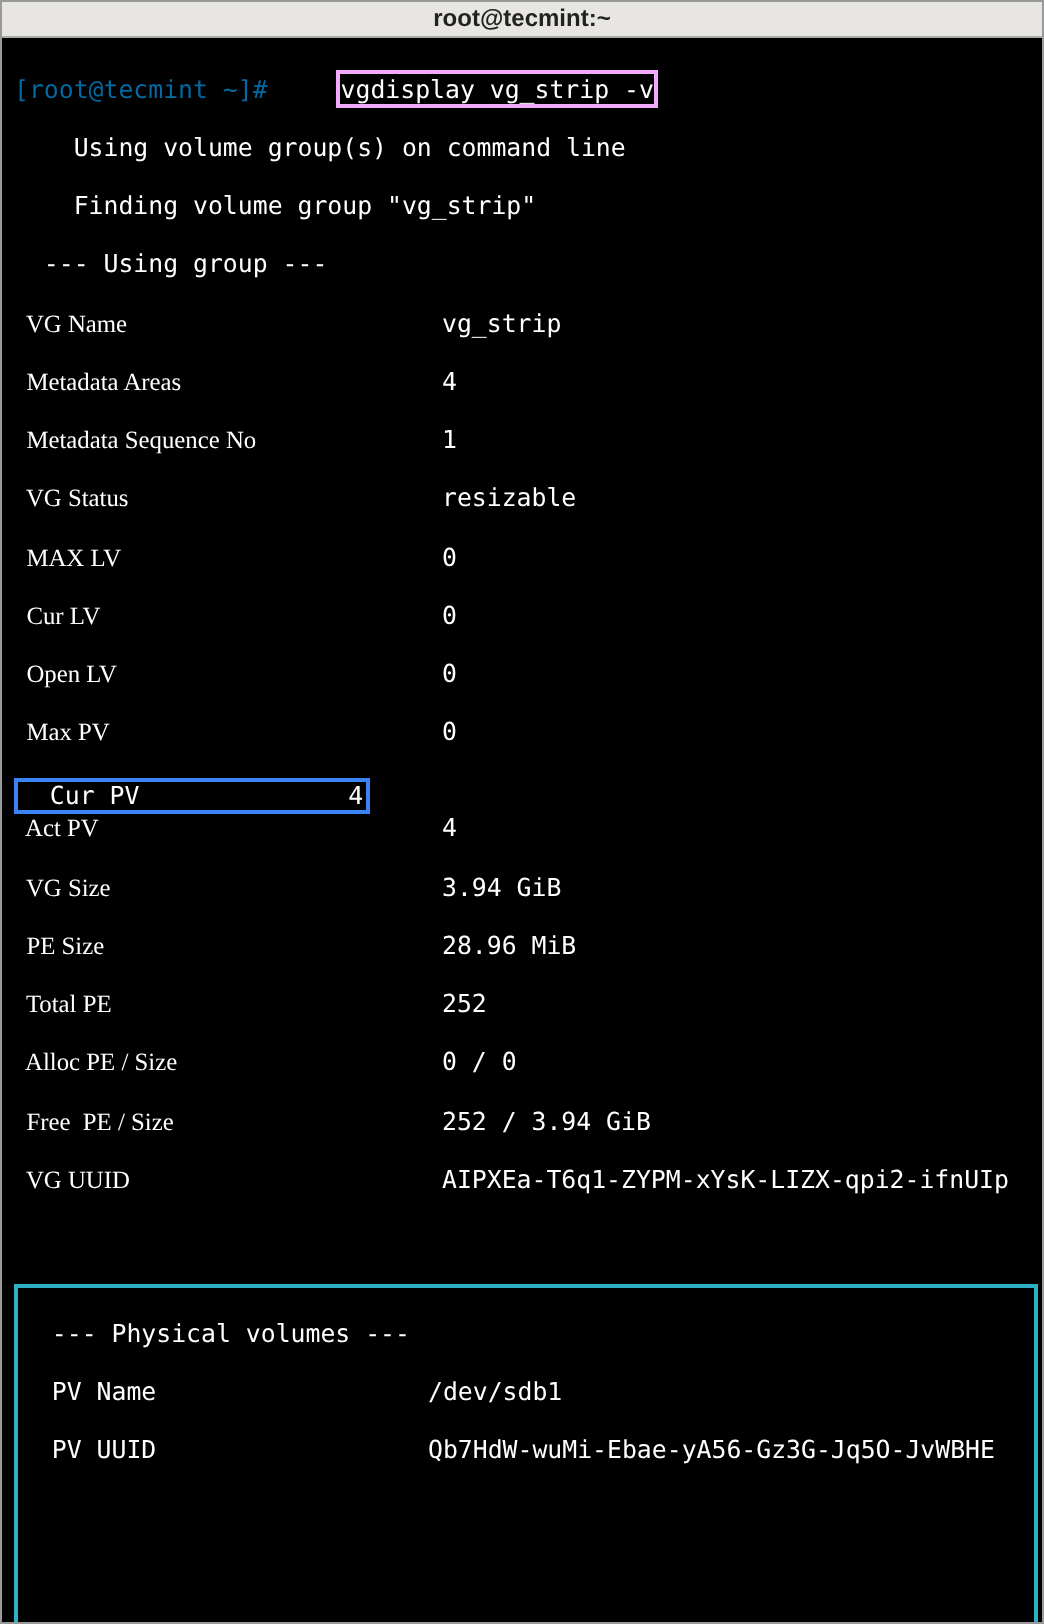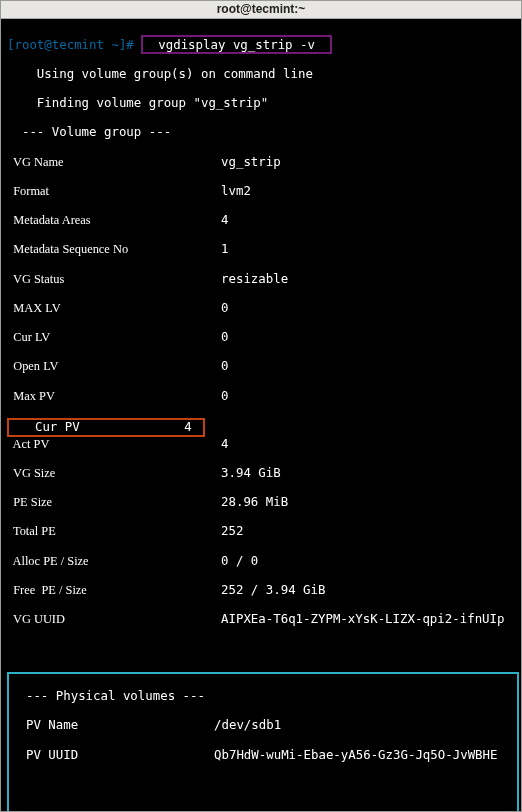--- a/index.html
+++ b/index.html
@@ -37,28 +37,29 @@
       background: #000;
       color: #fff;
       padding: 4px 2px 4px 6px;
       white-space: pre;
       overflow: hidden;
       position: relative;
     }
     .row { display: block; }
     .prompt { color: #0369a1; }
     .hl-cmd {
-      border: 2px solid #701a75;
-      padding: 0 15px;
+      border: 2px solid #f0abfc;
+      padding: 0 0;
       display: inline;
+      margin-left: 27px;
     }
     .hl-row {
-      border: 2px solid #c2410c;
+      border: 2px solid #3b82f6;
       display: inline-block;
-      padding: 0 11px;
+      padding: 0 1px;
     }
     .hl-box {
       border: 2px solid #2cb0c6;
       display: block;
       padding: 1px 2px;
       margin: 1px 0;
     }
     .tab { display:inline-block; width: 214px; font-family: Liberation Serif, serif; }
     .tabpv { display:inline-block; width: 203px; }
   </style>
@@ -66,23 +67,22 @@
 <body>
 
 <div class="window">
   <div class="titlebar">
     <span>root@tecmint:~</span>
   </div>
   <div class="terminal">
 <span class="row"><span class="prompt">[root@tecmint ~]# </span><span class="hl-cmd">vgdisplay vg_strip -v</span></span>
 <span class="row">    Using volume group(s) on command line</span>
 <span class="row">    Finding volume group "vg_strip"</span>
-<span class="row">  --- Volume group ---</span>
+<span class="row">  --- Using group ---</span>
 <span class="row"><span class="tab">  VG Name</span><span>vg_strip</span></span>
-<span class="row"><span class="tab">  Format</span><span>lvm2</span></span>
 <span class="row"><span class="tab">  Metadata Areas</span><span>4</span></span>
 <span class="row"><span class="tab">  Metadata Sequence No</span><span>1</span></span>
 <span class="row"><span class="tab">  VG Status</span><span>resizable</span></span>
 <span class="row"><span class="tab">  MAX LV</span><span>0</span></span>
 <span class="row"><span class="tab">  Cur LV</span><span>0</span></span>
 <span class="row"><span class="tab">  Open LV</span><span>0</span></span>
 <span class="row"><span class="tab">  Max PV</span><span>0</span></span>
 <span class="hl-row"><span>  Cur PV              </span><span>4</span></span>
 <span class="row"><span class="tab">  Act PV</span><span>4</span></span>
 <span class="row"><span class="tab">  VG Size</span><span>3.94 GiB</span></span>

